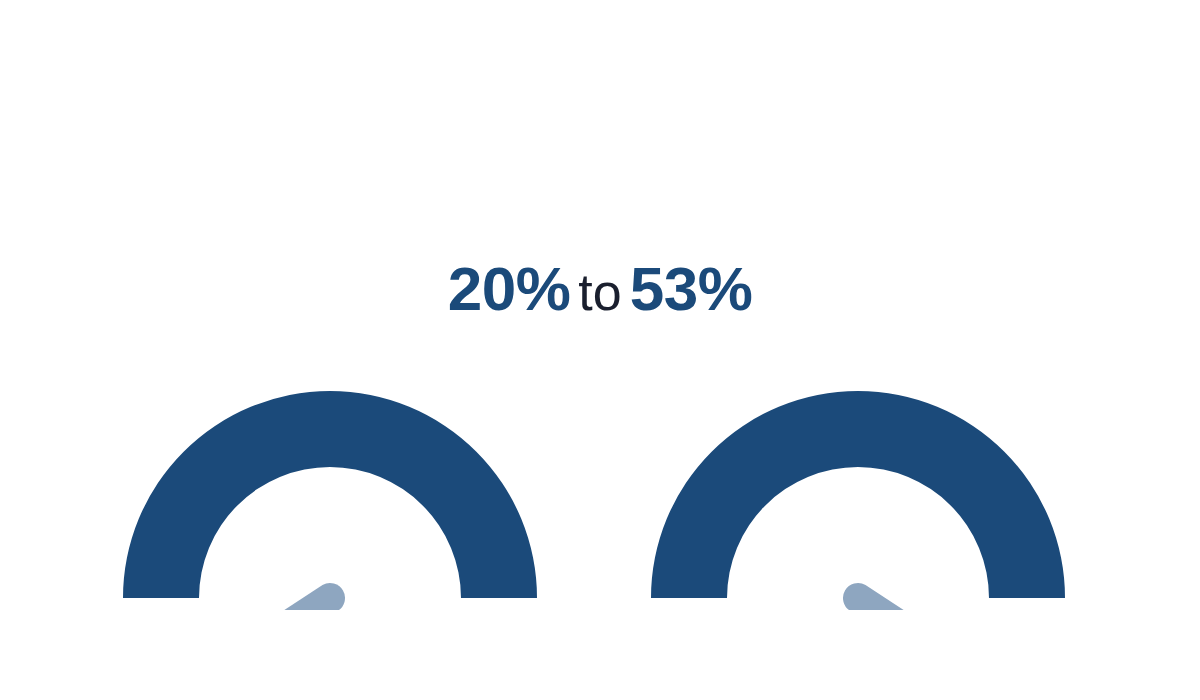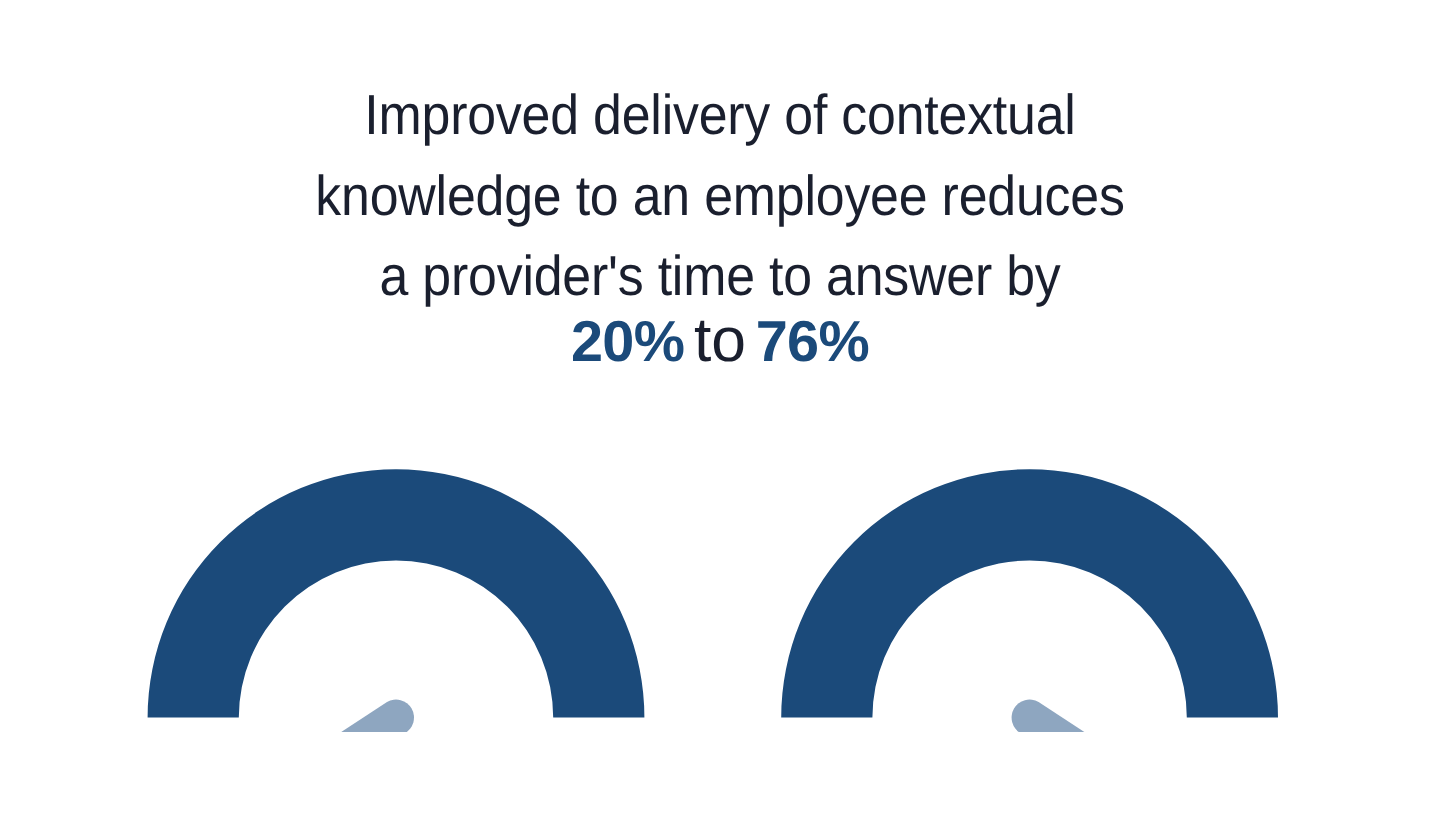--- a/index.html
+++ b/index.html
@@ -51,21 +51,21 @@
     left: 0;
     top: 258px;
     width: 1200px;
     text-align: center;
     white-space: nowrap;
     line-height: 1;
   }
 
   .stat-value {
     font-family: "Liberation Sans Narrow", "Liberation Sans", "DejaVu Sans Condensed", sans-serif;
-    font-size: 48px;
+    font-size: 62px;
     font-weight: 700;
     color: #1b4a7a;
     letter-spacing: -0.5px;
     vertical-align: baseline;
   }
 
   .stat-conj {
     font-family: "Liberation Sans Narrow", "Liberation Sans", "DejaVu Sans Condensed", sans-serif;
     font-size: 52px;
     font-weight: 400;
@@ -97,28 +97,23 @@
     display: block;
     width: 430px;
     height: 240px;
   }
 </style>
 </head>
 <body>
 
 <div id="infographic">
 
-  <div class="headline-block">
-    <span class="headline-line" style="color: rgb(26, 31, 46);">Improved delivery of contextual</span>
-    <span class="headline-line" style="color: rgb(26, 31, 46);">knowledge to an employee reduces</span>
-    <span class="headline-line" style="color: rgb(26, 31, 46);">a provider's time to answer by</span>
-  </div>
 
   <div class="stat-line">
-    <span class="stat-value" style="color: rgb(27, 74, 122);">20%</span><span class="stat-conj" style="color: rgb(26, 31, 46);">to</span><span class="stat-value" style="color: rgb(27, 74, 122);">76%</span>
+    <span class="stat-value" style="color: rgb(27, 74, 122);">20%</span><span class="stat-conj" style="color: rgb(26, 31, 46);">to</span><span class="stat-value" style="color: rgb(27, 74, 122);">53%</span>
   </div>
 
   <div class="gauge-row">
 
     <div class="gauge" id="gauge-left">
       <svg viewBox="0 0 430 240" xmlns="http://www.w3.org/2000/svg">
 
         <path d="M 8 228
                  A 207 207 0 0 1 422 228
                  L 346 228

